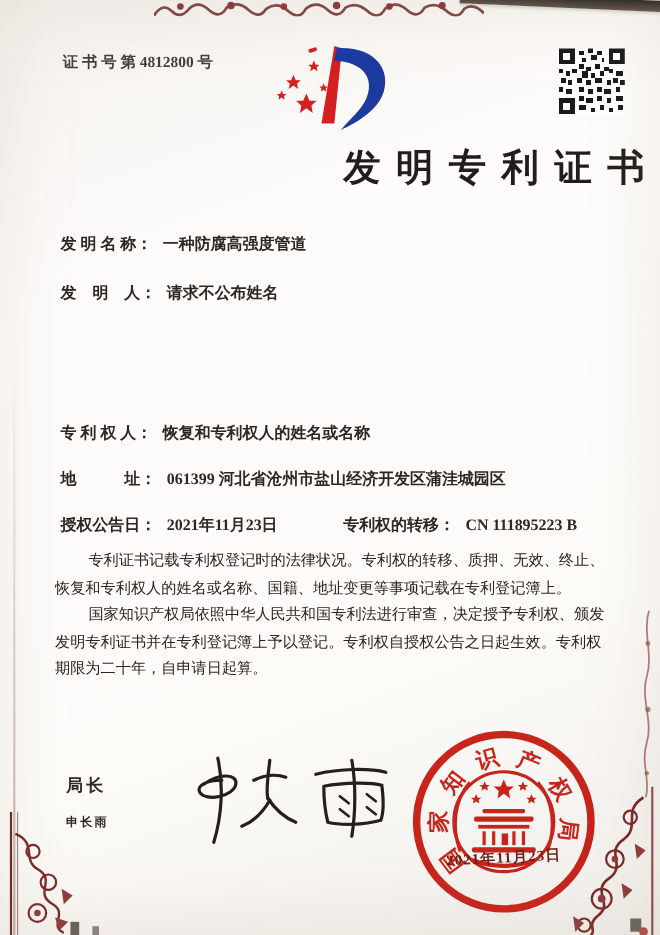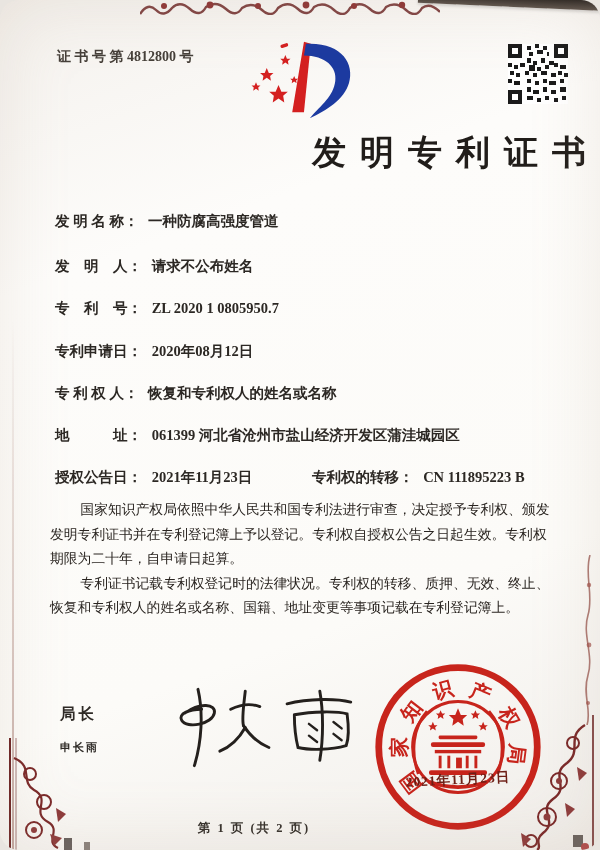--- a/index.html
+++ b/index.html
@@ -1,18 +1,18 @@
 <!DOCTYPE html>
 <html><head>
 <meta charset="utf-8">
 <style>
   html,body{margin:0;padding:0;}
   body{width:600px;height:850px;background:#e9e5e0;font-family:"Liberation Serif","DejaVu Serif",serif;}
   .paper{position:relative;width:600px;height:850px;overflow:hidden;
-    background:linear-gradient(160deg,#f4f1ed 0%,#fdfcfa 28%,#fcfbf8 70%,#f0ede9 100%);border-radius:19px;}
+    background:linear-gradient(160deg,#f4f1ed 0%,#fdfcfa 28%,#fcfbf8 70%,#f0ede9 100%);}
   .paper::after{content:"";position:absolute;inset:0;pointer-events:none;
     box-shadow:inset 0 0 70px rgba(175,155,135,.18);}
   .cert-no{position:absolute;top:48px;left:57px;font-size:14px;font-weight:600;color:#453f39;}
   .logo{position:absolute;top:34px;left:243px;}
   .qr{position:absolute;top:44px;left:508px;}
   .title{position:absolute;top:130px;left:0;width:100%;text-align:right;
     font-size:34px;font-weight:700;letter-spacing:14px;padding-left:7px;box-sizing:border-box;color:#211d1a;}
   .frow{position:absolute;left:55px;right:40px;font-size:14.5px;font-weight:600;color:#2c2824;white-space:nowrap;}
   .frow .lab{display:inline-block;}
   .frow .val{margin-left:6px;}
@@ -170,48 +170,40 @@
   <div class="title">发明专利证书</div>
 
   <div class="frow r0">
     <span class="lab">发 明 名 称：</span>
     <span class="val">一种防腐高强度管道</span>
   </div>
   <div class="frow r1">
     <span class="lab">发　明　人：</span>
     <span class="val">请求不公布姓名</span>
   </div>
-  <div class="frow r2">
-    <span class="lab">专　利　号：</span>
-    <span class="val">ZL 2020 1 0805950.7</span>
-  </div>
-  <div class="frow r3">
-    <span class="lab">专利申请日：</span>
-    <span class="val">2020年08月12日</span>
-  </div>
   <div class="frow r4">
     <span class="lab">专 利 权 人：</span>
     <span class="val">恢复和专利权人的姓名或名称</span>
   </div>
   <div class="frow r5">
     <span class="lab">地　　　址：</span>
     <span class="val">061399 河北省沧州市盐山经济开发区蒲洼城园区</span>
   </div>
   <div class="frow grant">
     <span class="lab">授权公告日：</span>
     <span class="val">2021年11月23日</span>
     <span class="g2">
       <span class="lab">专利权的转移：</span>
       <span class="val">CN 111895223 B</span>
     </span>
   </div>
 
   <div class="bodytext">
+    <p>专利证书记载专利权登记时的法律状况。专利权的转移、质押、无效、终止、恢复和专利权人的姓名或名称、国籍、地址变更等事项记载在专利登记簿上。</p>
     <p>国家知识产权局依照中华人民共和国专利法进行审查，决定授予专利权、颁发发明专利证书并在专利登记簿上予以登记。专利权自授权公告之日起生效。专利权期限为二十年，自申请日起算。</p>
-    <p>专利证书记载专利权登记时的法律状况。专利权的转移、质押、无效、终止、恢复和专利权人的姓名或名称、国籍、地址变更等事项记载在专利登记簿上。</p>
   </div>
 
   <div class="sig-title">局长</div>
   <div class="sig-name">申长雨</div>
 
   <svg class="signature" width="200" height="95" viewBox="0 0 220 100">
     <g stroke="#24201d" stroke-width="3.2" stroke-linecap="round" fill="none">
       <path d="M30,34 C46,22 64,24 62,34 C60,46 32,52 26,42 C22,35 34,30 48,30"></path>
       <path d="M44,8 C50,34 48,66 40,92"></path>
       <path d="M96,10 C94,28 92,40 94,48"></path>
@@ -269,15 +261,14 @@
       <rect x="98" y="99" width="3" height="13"></rect>
         <rect x="107" y="99" width="3" height="13"></rect>
       <rect x="60" y="114" width="60" height="5" rx="2"></rect>
       <path d="M49,118 C41,96 43,70 58,53" fill="none" stroke="#c5180f" stroke-width="3"></path>
       <path d="M131,118 C139,96 137,70 122,53" fill="none" stroke="#c5180f" stroke-width="3"></path>
       <path d="M60,126 Q90,137 120,126" fill="none" stroke="#c5180f" stroke-width="4"></path>
     </g>
   </svg>
   <div class="seal-date">2021年11月23日</div>
 
-  <div class="footer">第 1 页 (共 2 页)</div>
 
 </div>
 
 </body></html>

